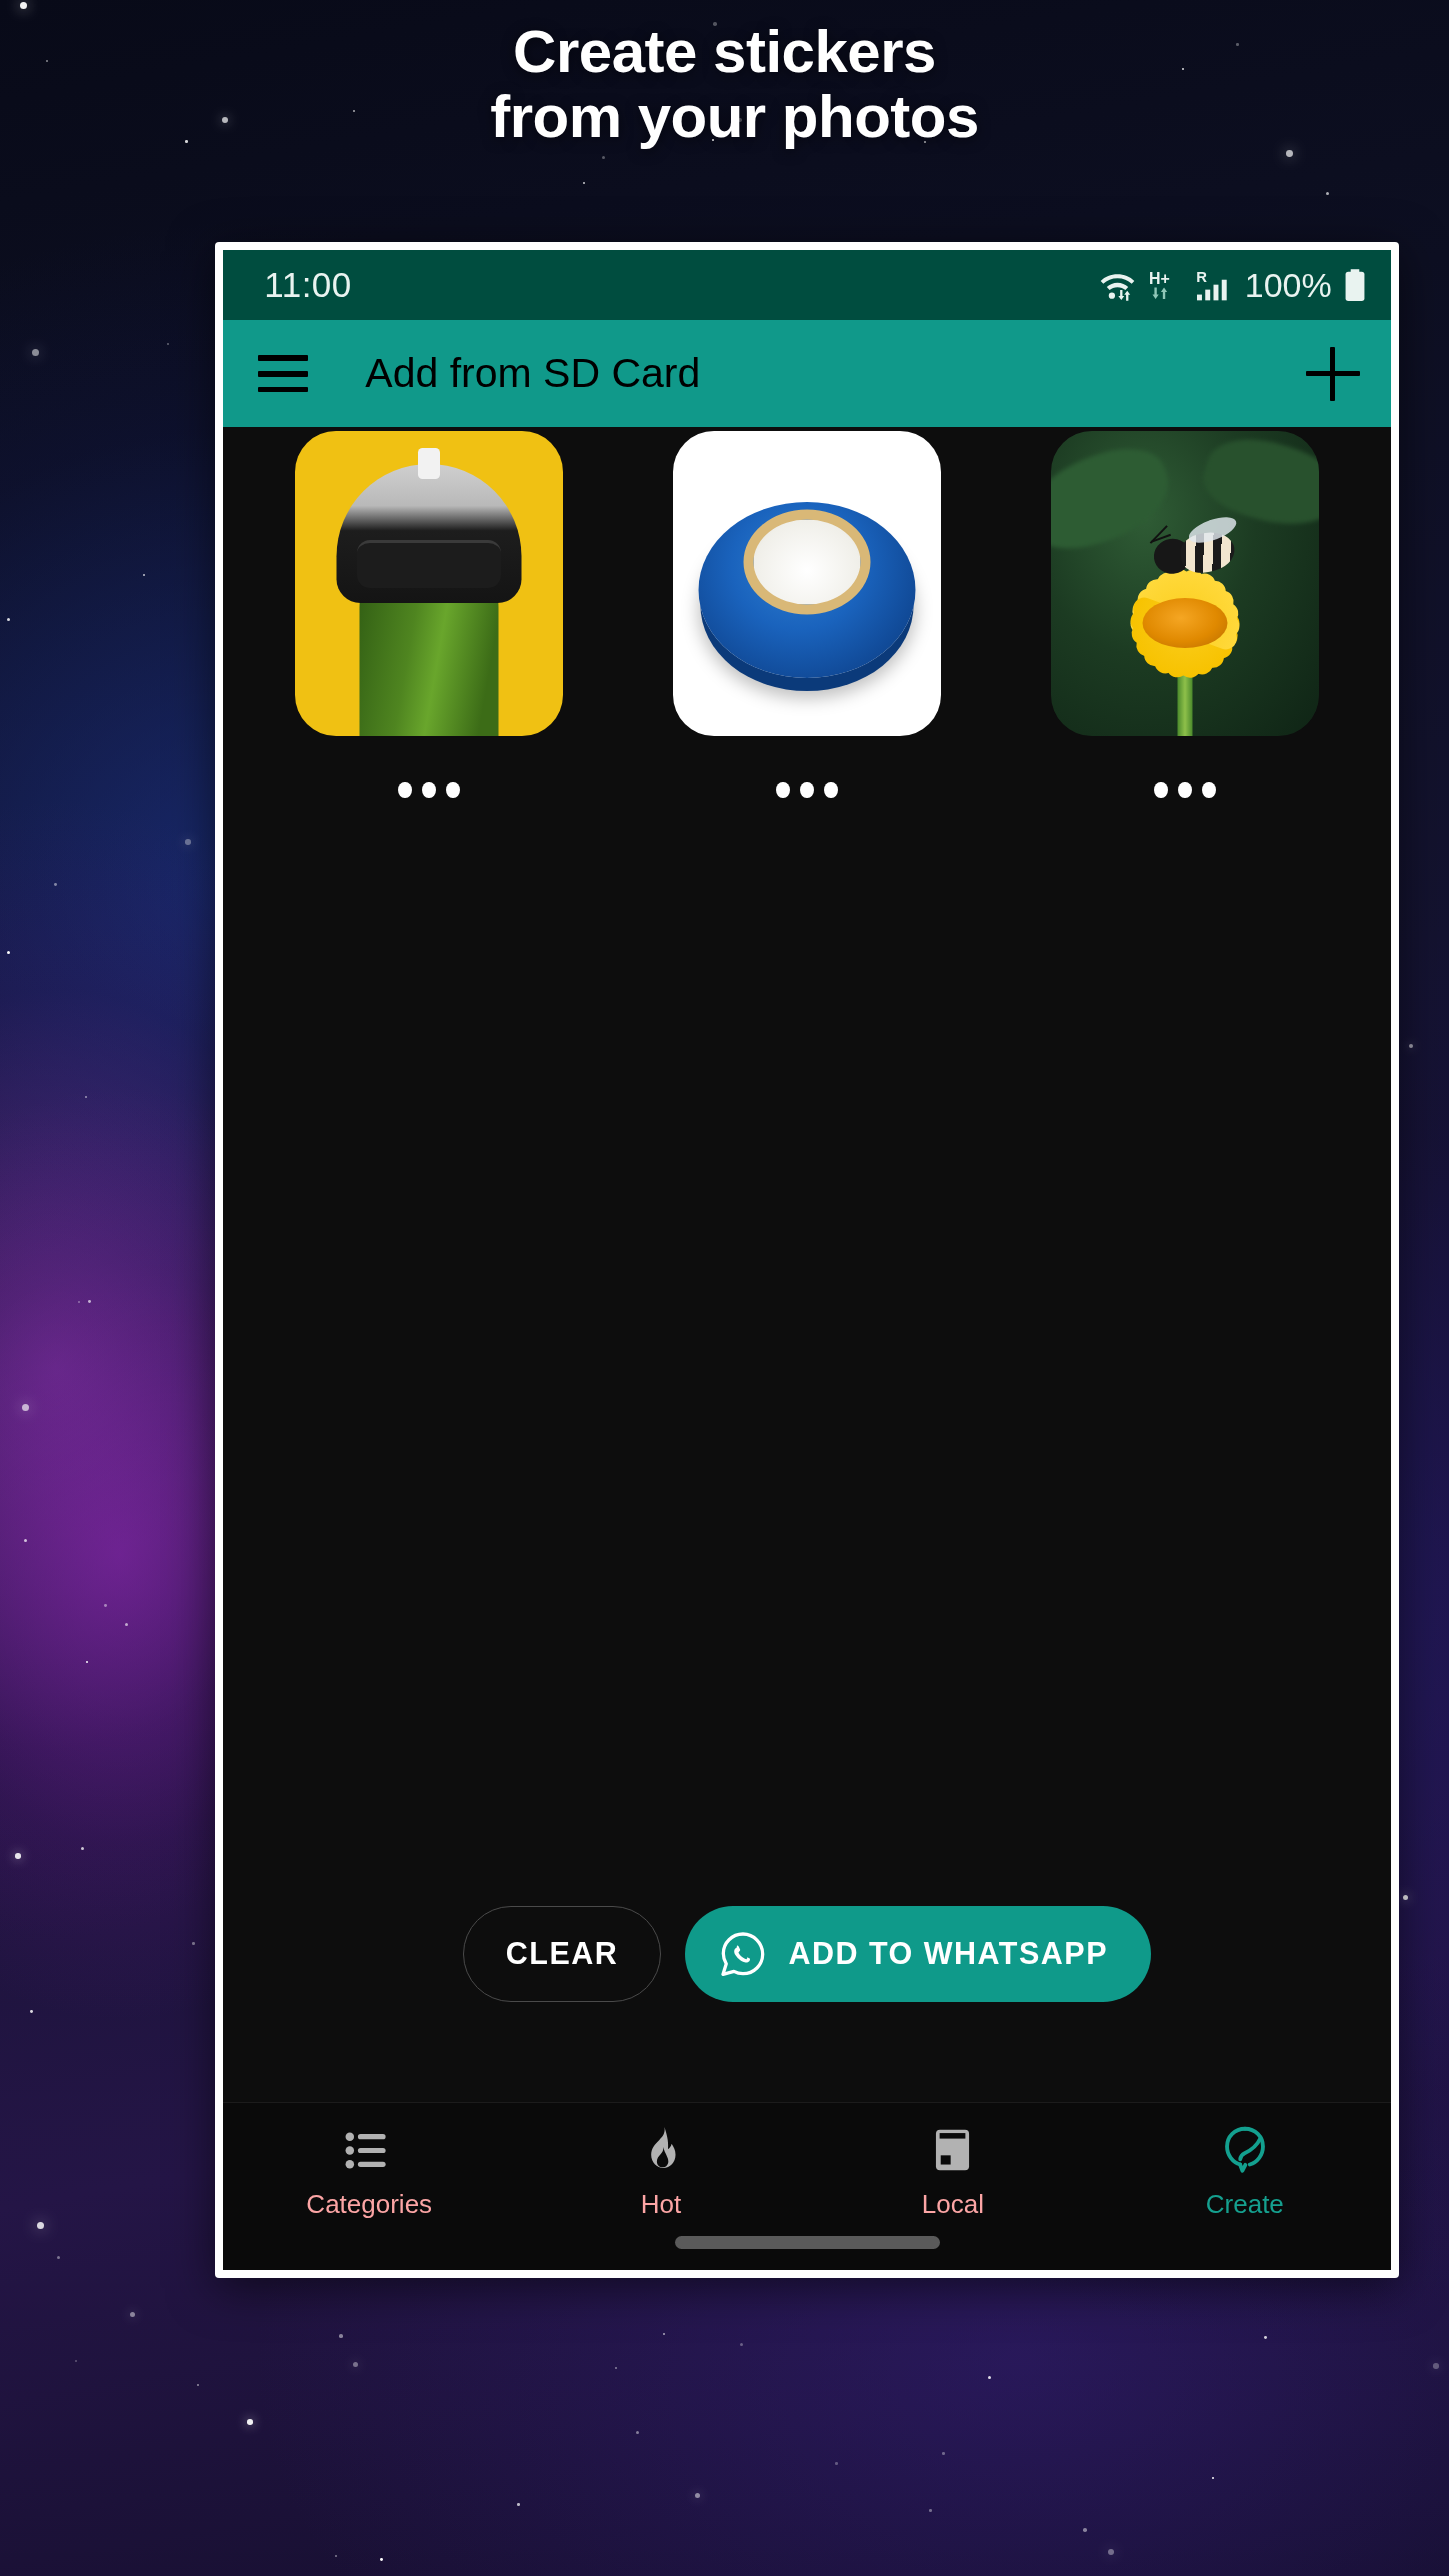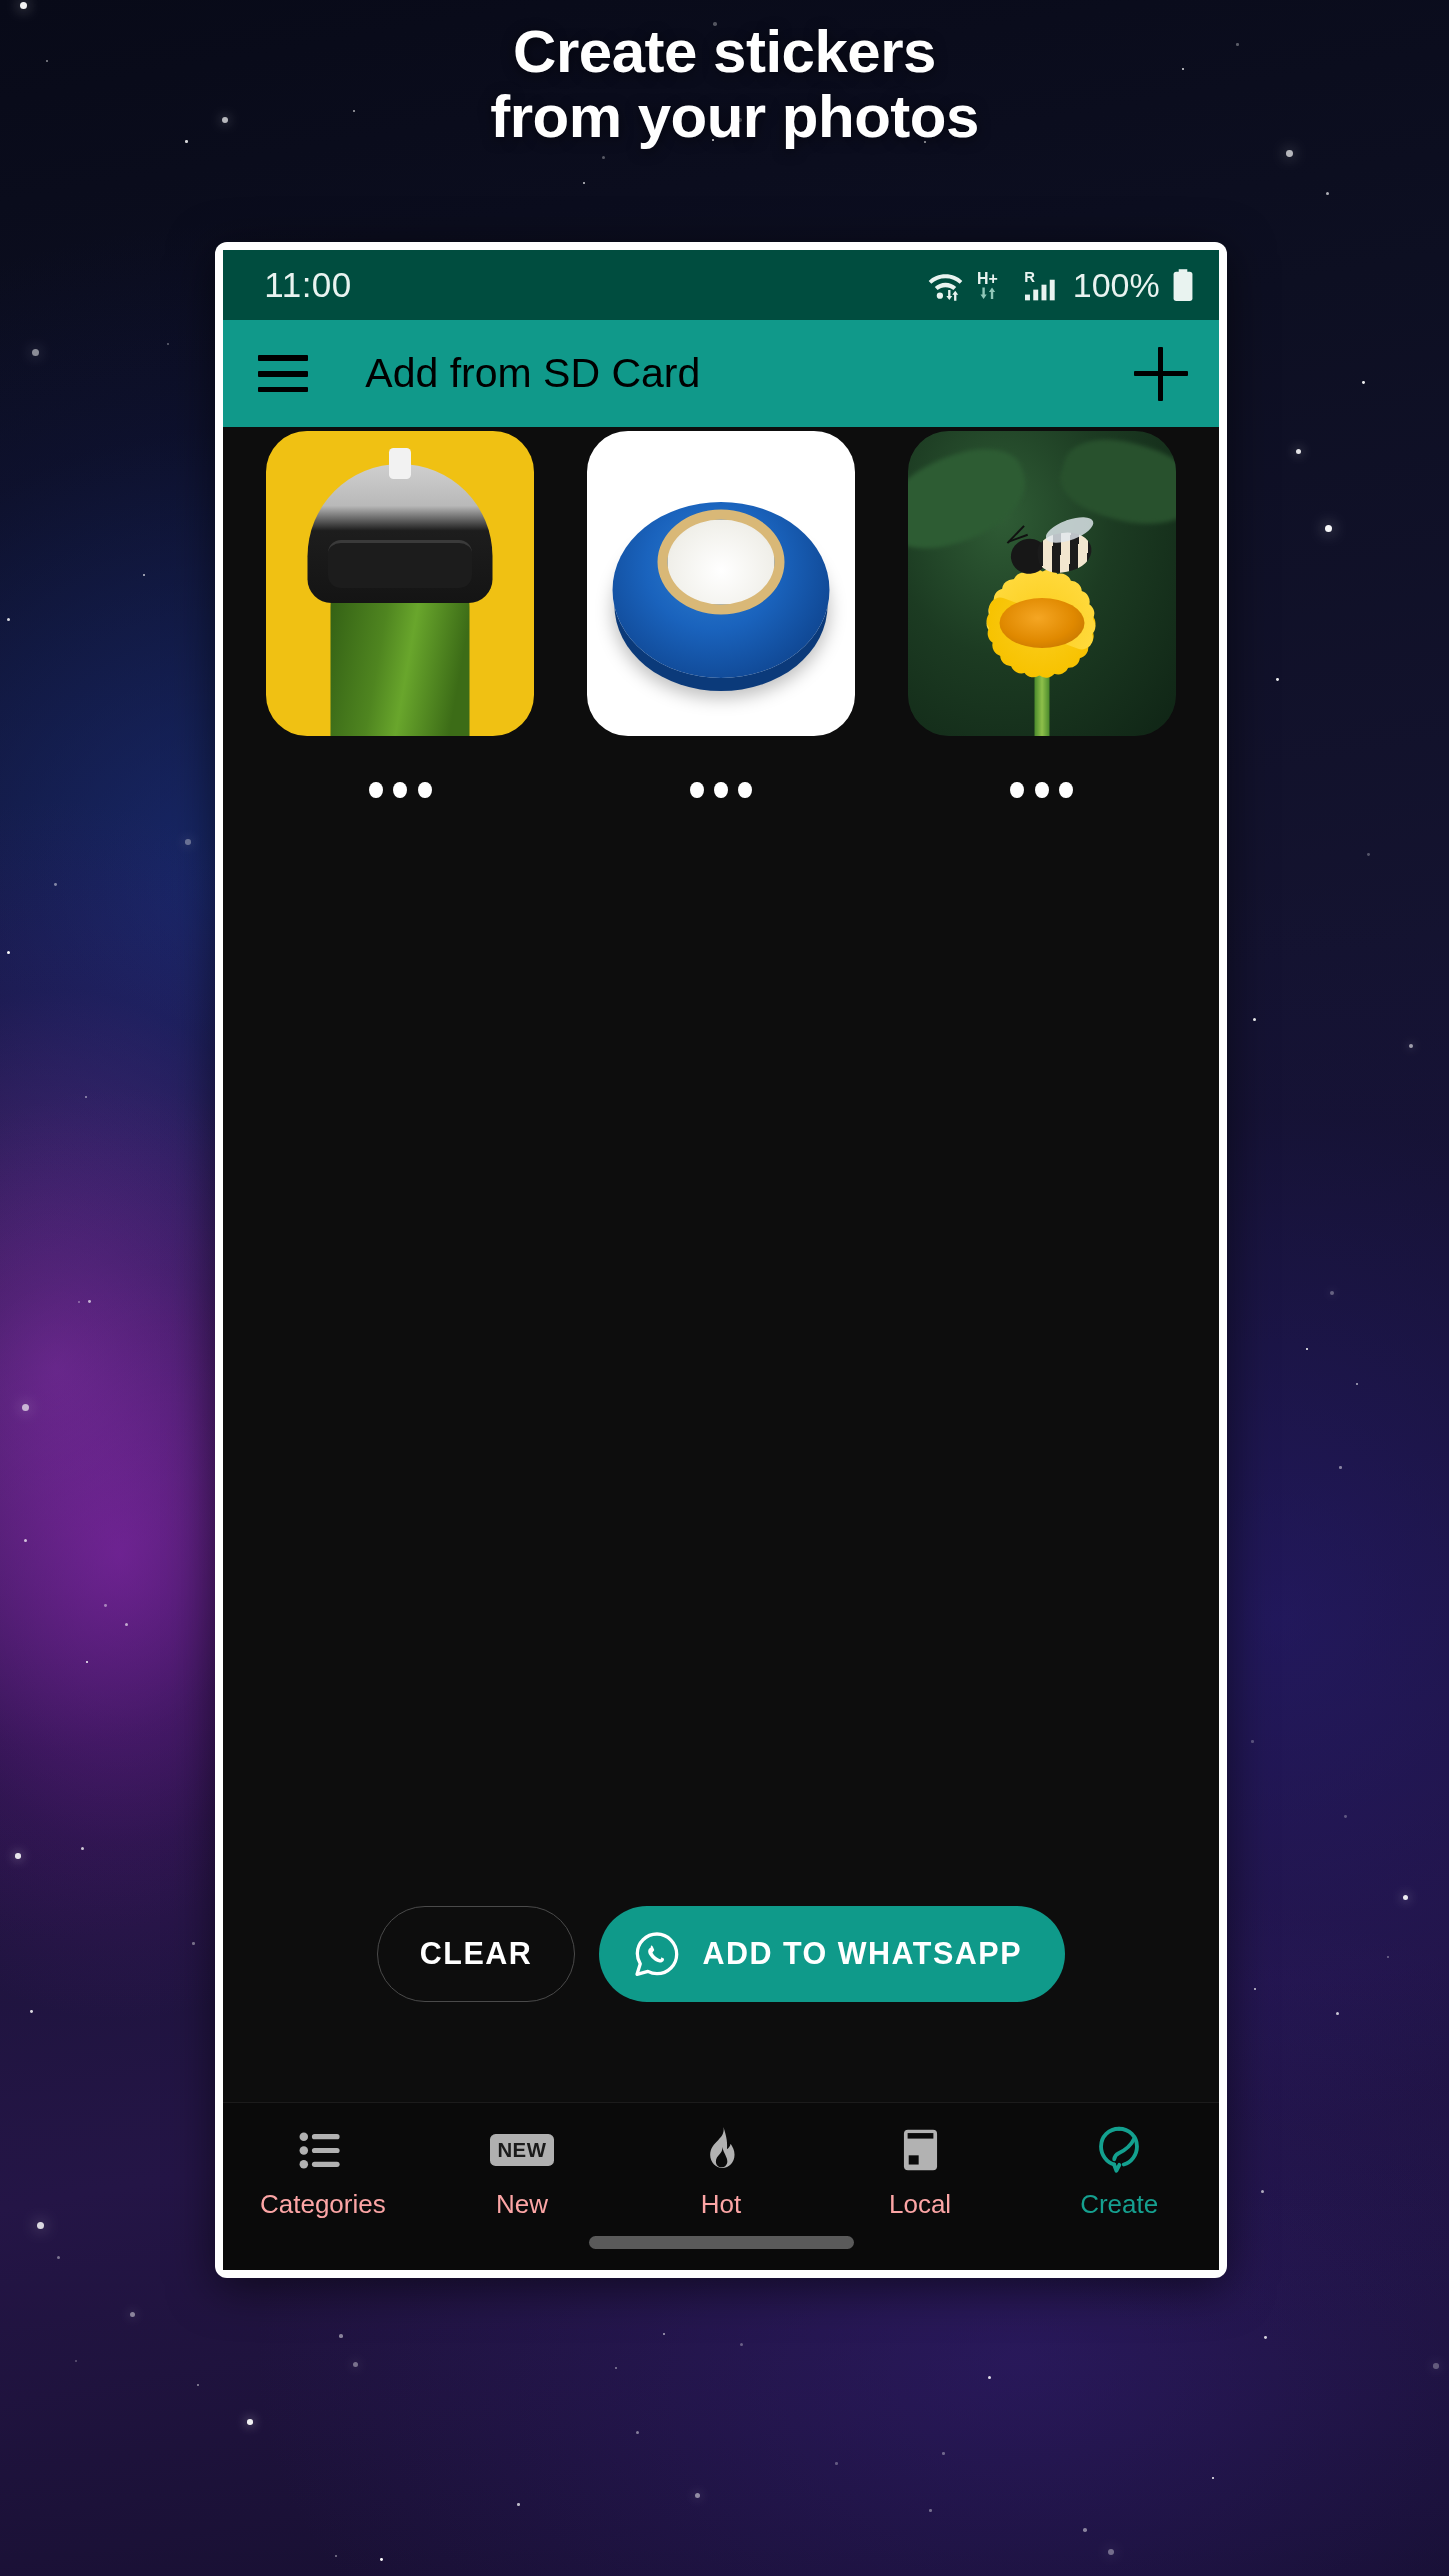--- a/index.html
+++ b/index.html
@@ -35,24 +35,24 @@
     line-height: 1.08;
     letter-spacing: -0.5px;
     text-shadow: 0 1.9px 13px rgba(0,0,0,0.55);
   }
   .headline .l2 { display:block;padding-left:20px; }
 
   
   #phone {
     position: absolute;
     left: 215px; top: 242px;
-    width: 1012px; height: 2036px;
+    width: 1184px; height: 2036px;
     background: #ffffff;
     padding: 8.3px;
-    border-radius: 12px;
+    border-radius: 4px;
     box-shadow: 0 9.3px 46px rgba(0,0,0,0.55);
   }
   #screen {
     width: 100%; height: 100%;
     background: #0d0d0d;
     overflow: hidden;
     position: relative;
     display: flex;
     flex-direction: column;
   }
@@ -471,26 +471,20 @@
                 <rect x="7" y="2.6" width="15" height="2.8" rx="1.4" fill="#b2b2b2"></rect>
               <circle cx="2.6" cy="11.5" r="2.3" fill="#b2b2b2"></circle>
                 <rect x="7" y="10.1" width="15" height="2.8" rx="1.4" fill="#b2b2b2"></rect>
               <circle cx="2.6" cy="19" r="2.3" fill="#b2b2b2"></circle>
                 <rect x="7" y="17.6" width="15" height="2.8" rx="1.4" fill="#b2b2b2"></rect>
             </svg>
           </div>
           <div class="navlabel">Categories</div>
         </div>
 
-        <div class="navitem">
-          <div class="navicon">
-            <span class="badge-new">NEW</span>
-          </div>
-          <div class="navlabel">New</div>
-        </div>
 
         <div class="navitem">
           <div class="navicon">
             <svg width="41" height="48" viewBox="0 0 22 26">
               <path d="M12.6 0.6c.6 3.4-1.1 5.3-2.9 7.1C7.6 9.8 5.4 11.9 5.4 15.6c0 4.1 3.1 7.2 6.6 7.2 3.6 0 6.6-3.1 6.6-7.2 0-2.6-1-4.1-2.1-6-.3 1.4-1.1 2.4-2 3 .5-4.3-.8-8.6-1.9-12z" fill="#b2b2b2"></path>
               <path d="M11.9 11.4c.3 1.9-.5 2.9-1.4 3.9-.9 1-2 2.1-2 3.9 0 1.9 1.4 3.2 3.1 3.2 1.7 0 3.1-1.4 3.1-3.2 0-2.3-1.7-3.9-2.8-7.8z" fill="#0a0a0a"></path>
             </svg>
           </div>
           <div class="navlabel">Hot</div>
         </div>

